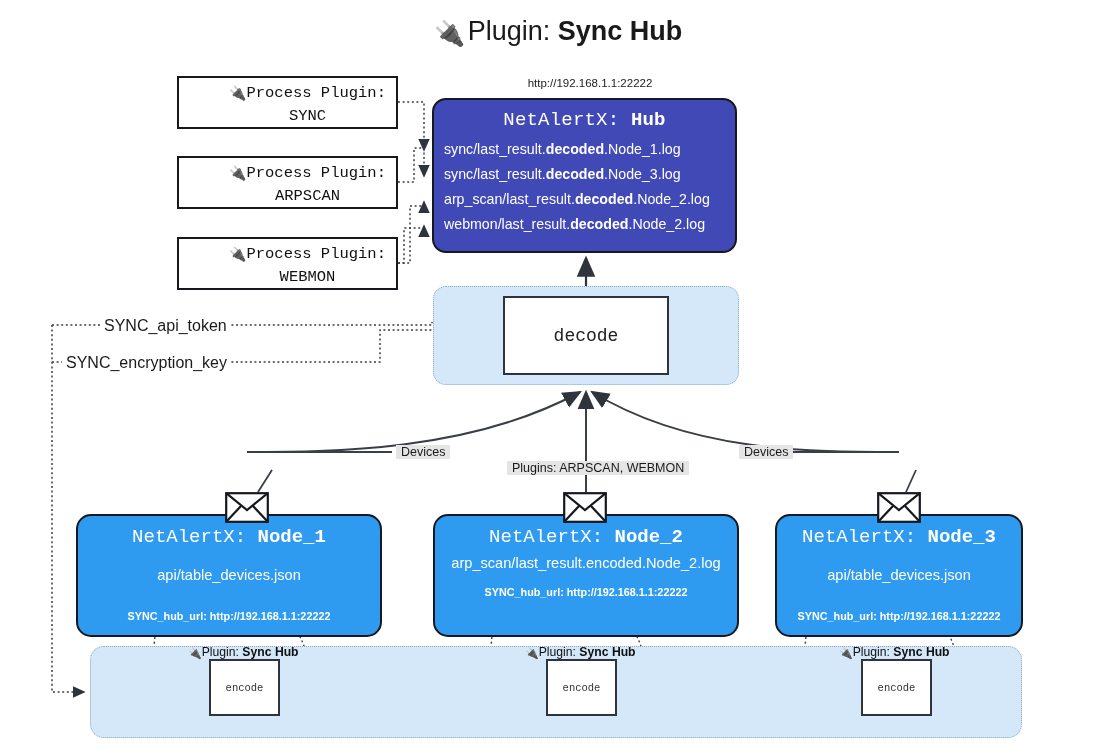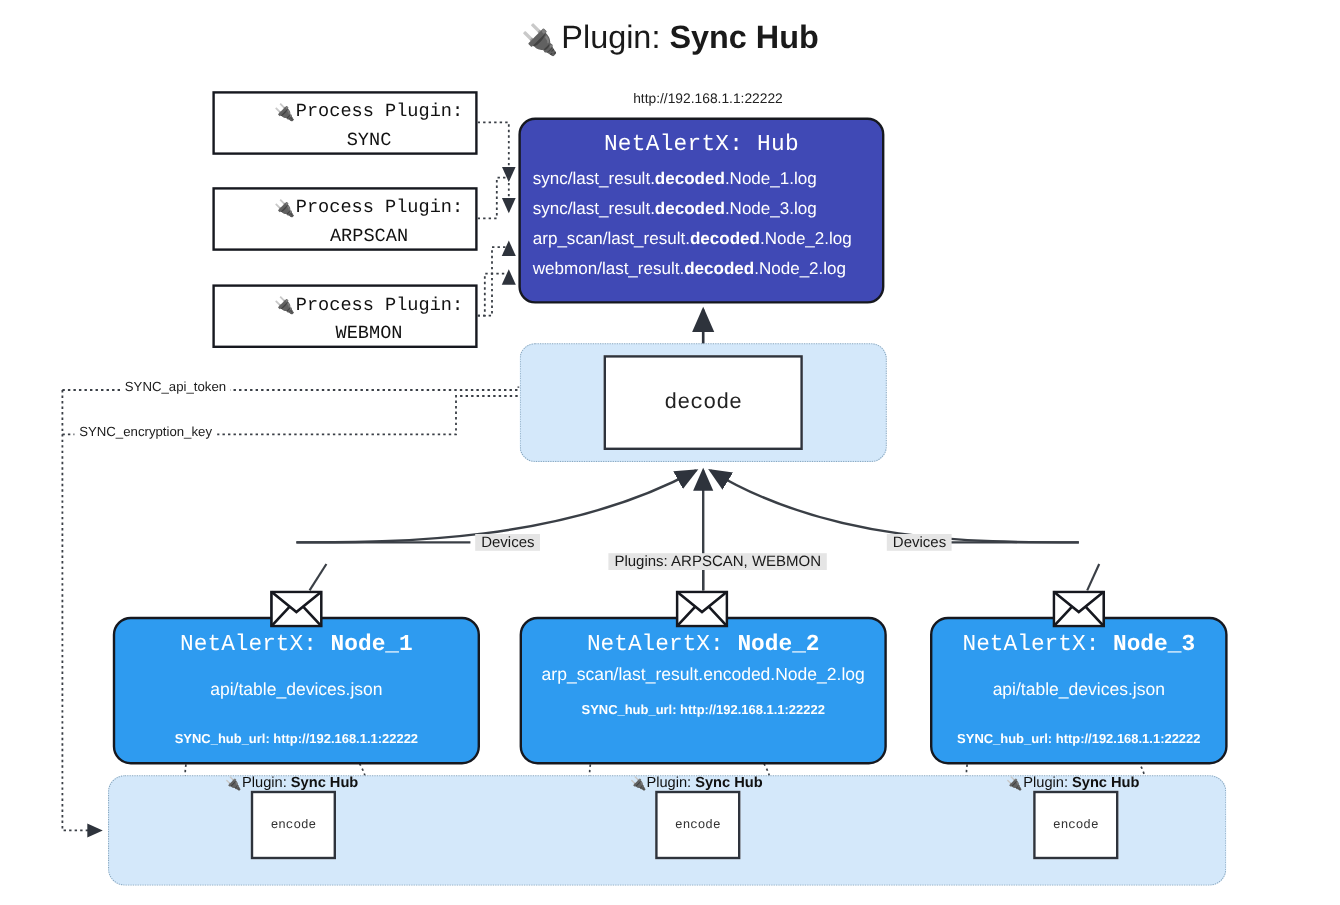--- a/index.html
+++ b/index.html
@@ -46,21 +46,21 @@
     color: #ffffff;
     padding-top: 9px;
   }
   #hub-title {
     text-align: center;
     font-family: "Liberation Mono", monospace;
     font-size: 19px;
     letter-spacing: .2px;
     margin-bottom: 6px;
   }
-  #hub-title .b { font-weight: normal; }
+  #hub-title .b { font-weight: bold; }
   .hub-line {
     font-size: 14.2px;
     padding-left: 10px;
     line-height: 25px;
     white-space: nowrap;
   }
   .hub-line .b { font-weight: bold; }
 
   
   .pp-box {
@@ -92,21 +92,21 @@
     left: 503px; top: 296px; width: 166px; height: 79px;
     background: #ffffff;
     border: 2.2px solid #2e333c;
     display: flex; align-items: center; justify-content: center;
     font-family: "Liberation Mono", monospace;
     font-size: 18px; color: #222;
   }
 
   
   .secret-label {
-    font-size: 11px; color: #1a1a1a;
+    font-size: 16px; color: #1a1a1a;
     background: #ffffff;
     padding: 0 4px; white-space: nowrap;
   }
   #sec-0 { left: 100px; top: 317px; }
   #sec-1 { left: 62px; top: 354px; }
 
   
   .edge-label {
     font-size: 12.5px; color: #1a1a1a;
     background: #e5e5e5; padding: 0 5px;
@@ -135,21 +135,21 @@
     font-size: 14.6px;
     line-height: 26px;
     white-space: nowrap;
   }
   .node-foot {
     text-align: center;
     font-size: 10.8px;
     font-weight: bold;
     white-space: nowrap;
   }
-  #node-0 { left: 94px;  top: 514px; width: 306px; height: 123px; }
+  #node-0 { left: 76px;  top: 514px; width: 306px; height: 123px; }
   #node-1 { left: 433px; top: 514px; width: 306px; height: 123px; }
   #node-2 { left: 775px; top: 514px; width: 248px; height: 123px; }
   #node-0 .node-line, #node-2 .node-line { margin-top: 14px; }
   #node-1 .node-line { margin-top: 2px; }
   #node-0 .node-foot, #node-2 .node-foot { margin-top: 22px; }
   #node-1 .node-foot { margin-top: 10px; }
 
   
   #encode-strip {
     left: 90px; top: 646px; width: 932px; height: 92px;

